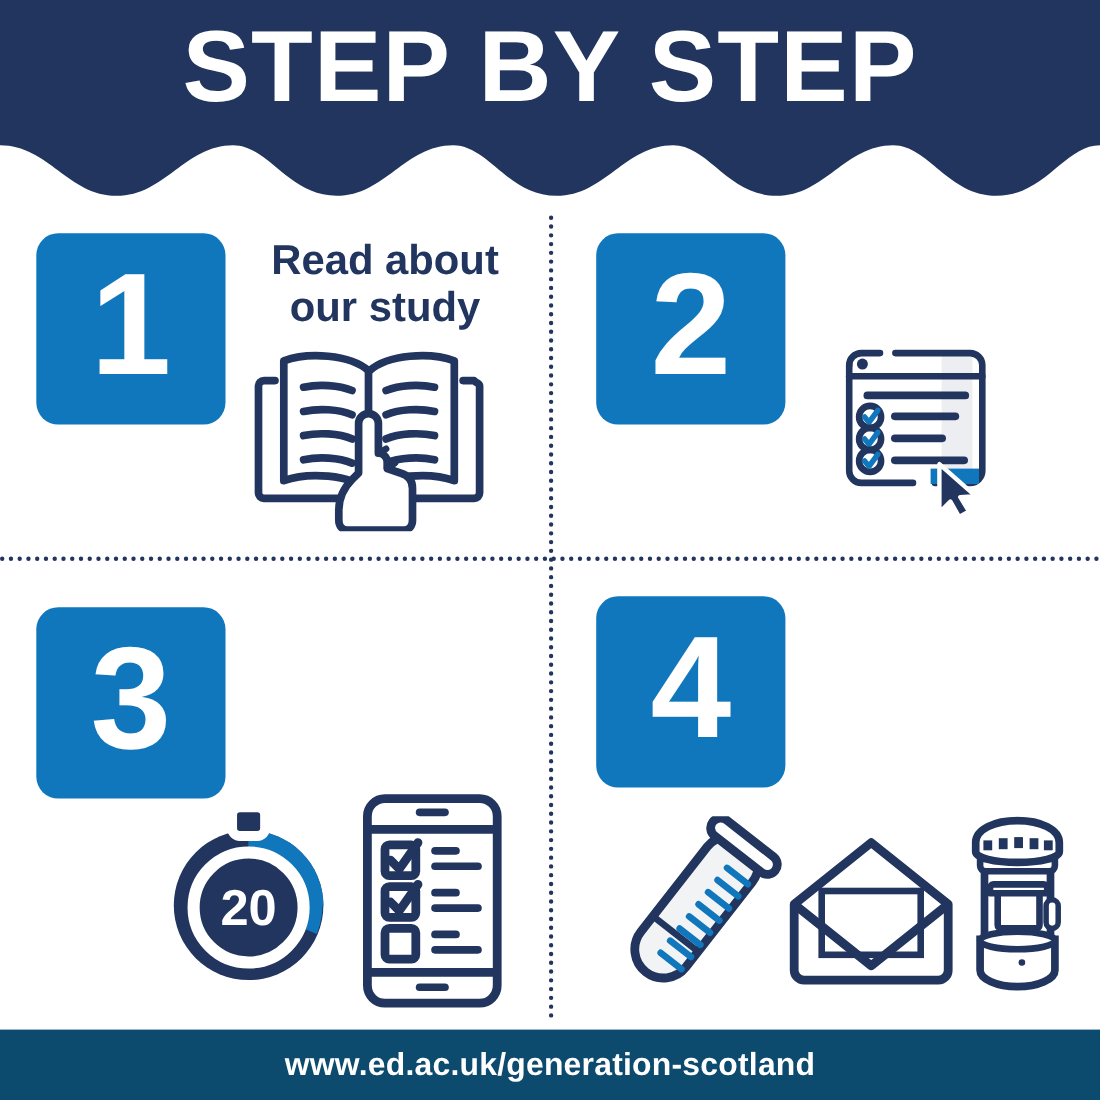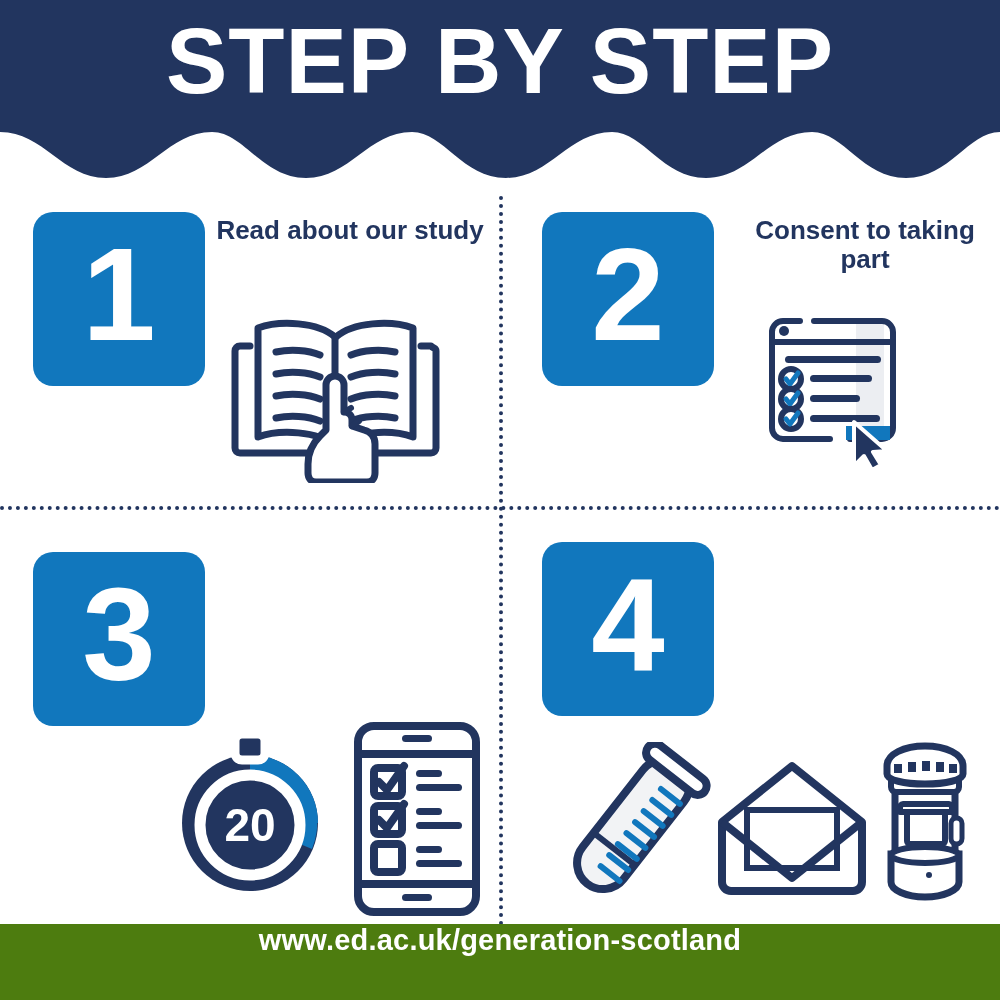--- a/index.html
+++ b/index.html
@@ -104,44 +104,45 @@
     line-height: 1;
     position: relative;
     top: -4px;
   }
 
   .step-head {
     position: absolute;
     color: #22355f;
     font-family: "Liberation Sans", sans-serif;
     font-weight: bold;
-    font-size: 26px;
+    font-size: 38px;
     line-height: 1.12;
     text-align: center;
   }
   .step-1 .step-head { left: 215px; top: 20px; width: 270px; }
   .step-2 .step-head { left: 240px; top: 20px; width: 250px; }
   .step-3 .step-head { left: 220px; top: 36px; width: 270px; }
   .step-4 .step-head { left: 235px; top: 14px; width: 262px; }
 
   .icon-wrap { position: absolute; }
   .step-1 .icon-wrap { left: 228px; top: 112px; }
   .step-2 .icon-wrap { left: 258px; top: 104px; }
-  .step-3 .icon-wrap { left: 180px; top: 188px; }
+  .step-3 .icon-wrap { left: 156px; top: 188px; }
   .step-4 .icon-wrap { left: 55px;  top: 212px; }
 
   
   .footer {
     position: absolute;
     left: 0;
     bottom: 0;
     width: 1000px;
-    height: 76px;
-    background: #4d7c0f;
+    height: 64px;
+    background: #0c4a6e;
     display: flex;
+    align-items: center;
     justify-content: center;
   }
   .footer-text {
     color: #ffffff;
     font-family: "Liberation Sans", sans-serif;
     font-size: 29px;
     font-weight: bold;
     letter-spacing: 0.2px;
   }
 </style>
@@ -223,21 +224,20 @@
           <path d="M116,104 L123,100"></path>
         </g>
       </svg>
     </div>
   </div>
 
   <div class="step step-2">
     <div class="num-box">
       <span class="num-text">2</span>
     </div>
-    <div class="step-head">Consent to taking part</div>
     <div class="icon-wrap">
       <svg width="160" height="170" viewBox="0 0 160 170">
 
         <rect x="98" y="20" width="28" height="120" fill="#eceef2"></rect>
 
         <g fill="none" stroke="#22355f" stroke-width="6" stroke-linejoin="round" stroke-linecap="round">
           <path d="M14,32 C14,26 19,21 25,21 L42,21"></path>
           <path d="M56,21 L124,21 C130,21 135,26 135,32 L135,128 C135,134 130,139 124,139 L92,139"></path>
           <path d="M72,139 L25,139 C19,139 14,134 14,128 L14,32"></path>
           <path d="M14,42 L135,42"></path>

